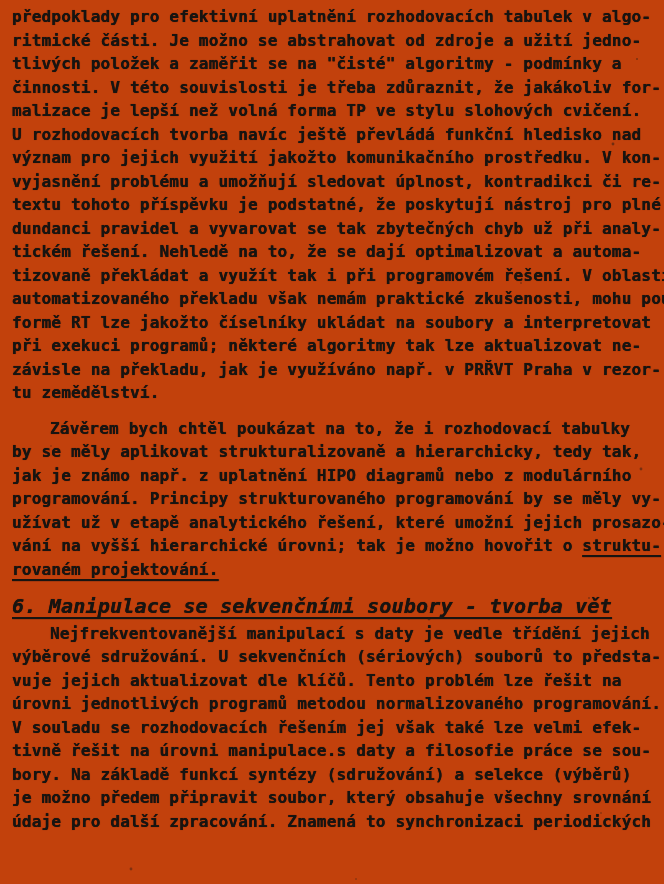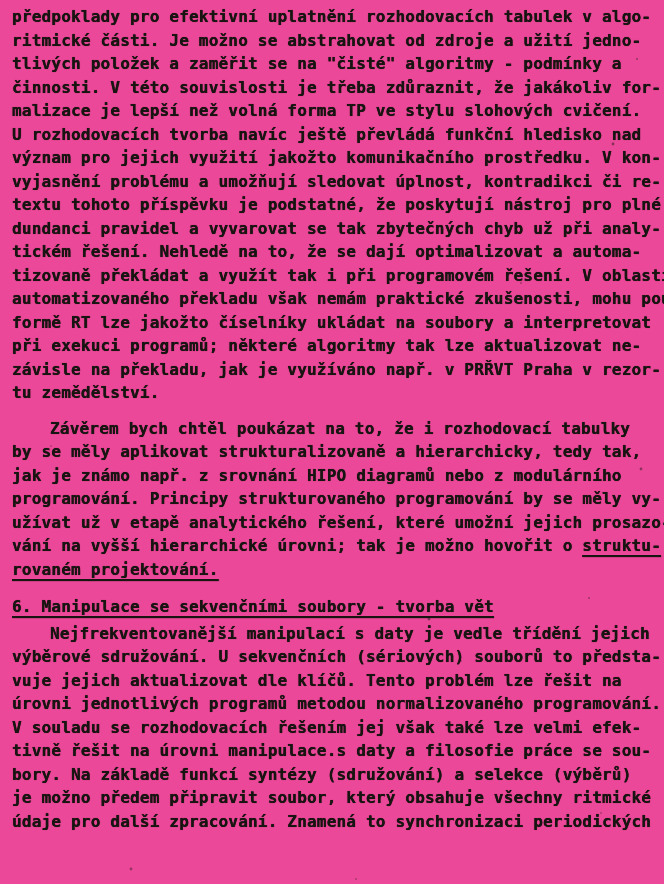--- a/index.html
+++ b/index.html
@@ -7,39 +7,40 @@
     margin: 0;
     padding: 0;
     background: #fdfdfc;
   }
   .page {
     position: relative;
     width: 664px;
     height: 884px;
     box-sizing: border-box;
     padding: 5px 4px 0 12px;
-    background: #ec4899;
+    background: #c2410c;
     overflow: hidden;
     font-family: "DejaVu Sans Mono", "Liberation Mono", monospace;
     font-weight: 700;
     font-size: 16px;
     line-height: 23.5px;
     letter-spacing: 0.2px;
     color: #171411;
   }
   .line {
     white-space: nowrap;
     text-shadow: 0 0 0.7px rgba(23,20,17,0.85), 0.3px 0.3px 0 rgba(23,20,17,0.55);
   }
   .indent { padding-left: 38px; }
   .para-2 { margin-top: 12px; }
   .heading-row {
     margin: 14px 0 3px 0;
-    font-size: 16px;
+    font-size: 20px;
     font-weight: 700;
+    font-style: italic;
   }
   .u {
     text-decoration: underline;
     text-decoration-thickness: 2px;
     text-underline-offset: 3.5px;
   }
   .u-heavy {
     text-decoration: underline;
     text-decoration-thickness: 2.4px;
     text-underline-offset: 3.5px;
@@ -92,37 +93,37 @@
     <div class="line">automatizovaného překladu však nemám praktické zkušenosti, mohu pou-</div>
     <div class="line">formě RT lze jakožto číselníky ukládat na soubory a interpretovat</div>
     <div class="line">při exekuci programů; některé algoritmy tak lze aktualizovat ne-</div>
     <div class="line">závisle na překladu, jak je využíváno např. v PRŘVT Praha v rezor-</div>
     <div class="line">tu zemědělství.</div>
   </div>
 
   <div class="para para-2">
     <div class="line indent">Závěrem bych chtěl poukázat na to, že i rozhodovací tabulky</div>
     <div class="line">by se měly aplikovat strukturalizovaně a hierarchicky, tedy tak,</div>
-    <div class="line">jak je známo např. z srovnání HIPO diagramů nebo z modulárního</div>
+    <div class="line">jak je známo např. z uplatnění HIPO diagramů nebo z modulárního</div>
     <div class="line">programování. Principy strukturovaného programování by se měly vy-</div>
     <div class="line">užívat už v etapě analytického řešení, které umožní jejich prosazo-</div>
     <div class="line"><span>vání na vyšší hierarchické úrovni; tak je možno hovořit o </span><span class="u">struktu-</span></div>
     <div class="line"><span class="u-heavy">rovaném projektování.</span></div>
   </div>
 
   <div class="line heading-row">
     <span class="u-heavy">6. Manipulace se sekvenčními soubory - tvorba vět</span>
   </div>
 
   <div class="para para-3">
     <div class="line indent">Nejfrekventovanější manipulací s daty je vedle třídění jejich</div>
     <div class="line">výběrové sdružování. U sekvenčních (sériových) souborů to předsta-</div>
     <div class="line">vuje jejich aktualizovat dle klíčů. Tento problém lze řešit na</div>
     <div class="line">úrovni jednotlivých programů metodou normalizovaného programování.</div>
     <div class="line">V souladu se rozhodovacích řešením jej však také lze velmi efek-</div>
     <div class="line">tivně řešit na úrovni manipulace.s daty a filosofie práce se sou-</div>
     <div class="line">bory. Na základě funkcí syntézy (sdružování) a selekce (výběrů)</div>
-    <div class="line">je možno předem připravit soubor, který obsahuje všechny ritmické</div>
+    <div class="line">je možno předem připravit soubor, který obsahuje všechny srovnání</div>
     <div class="line">údaje pro další zpracování. Znamená to synchronizaci periodických</div>
   </div>
 
   <div class="noise"></div>
 </div>
 
 </body></html>

